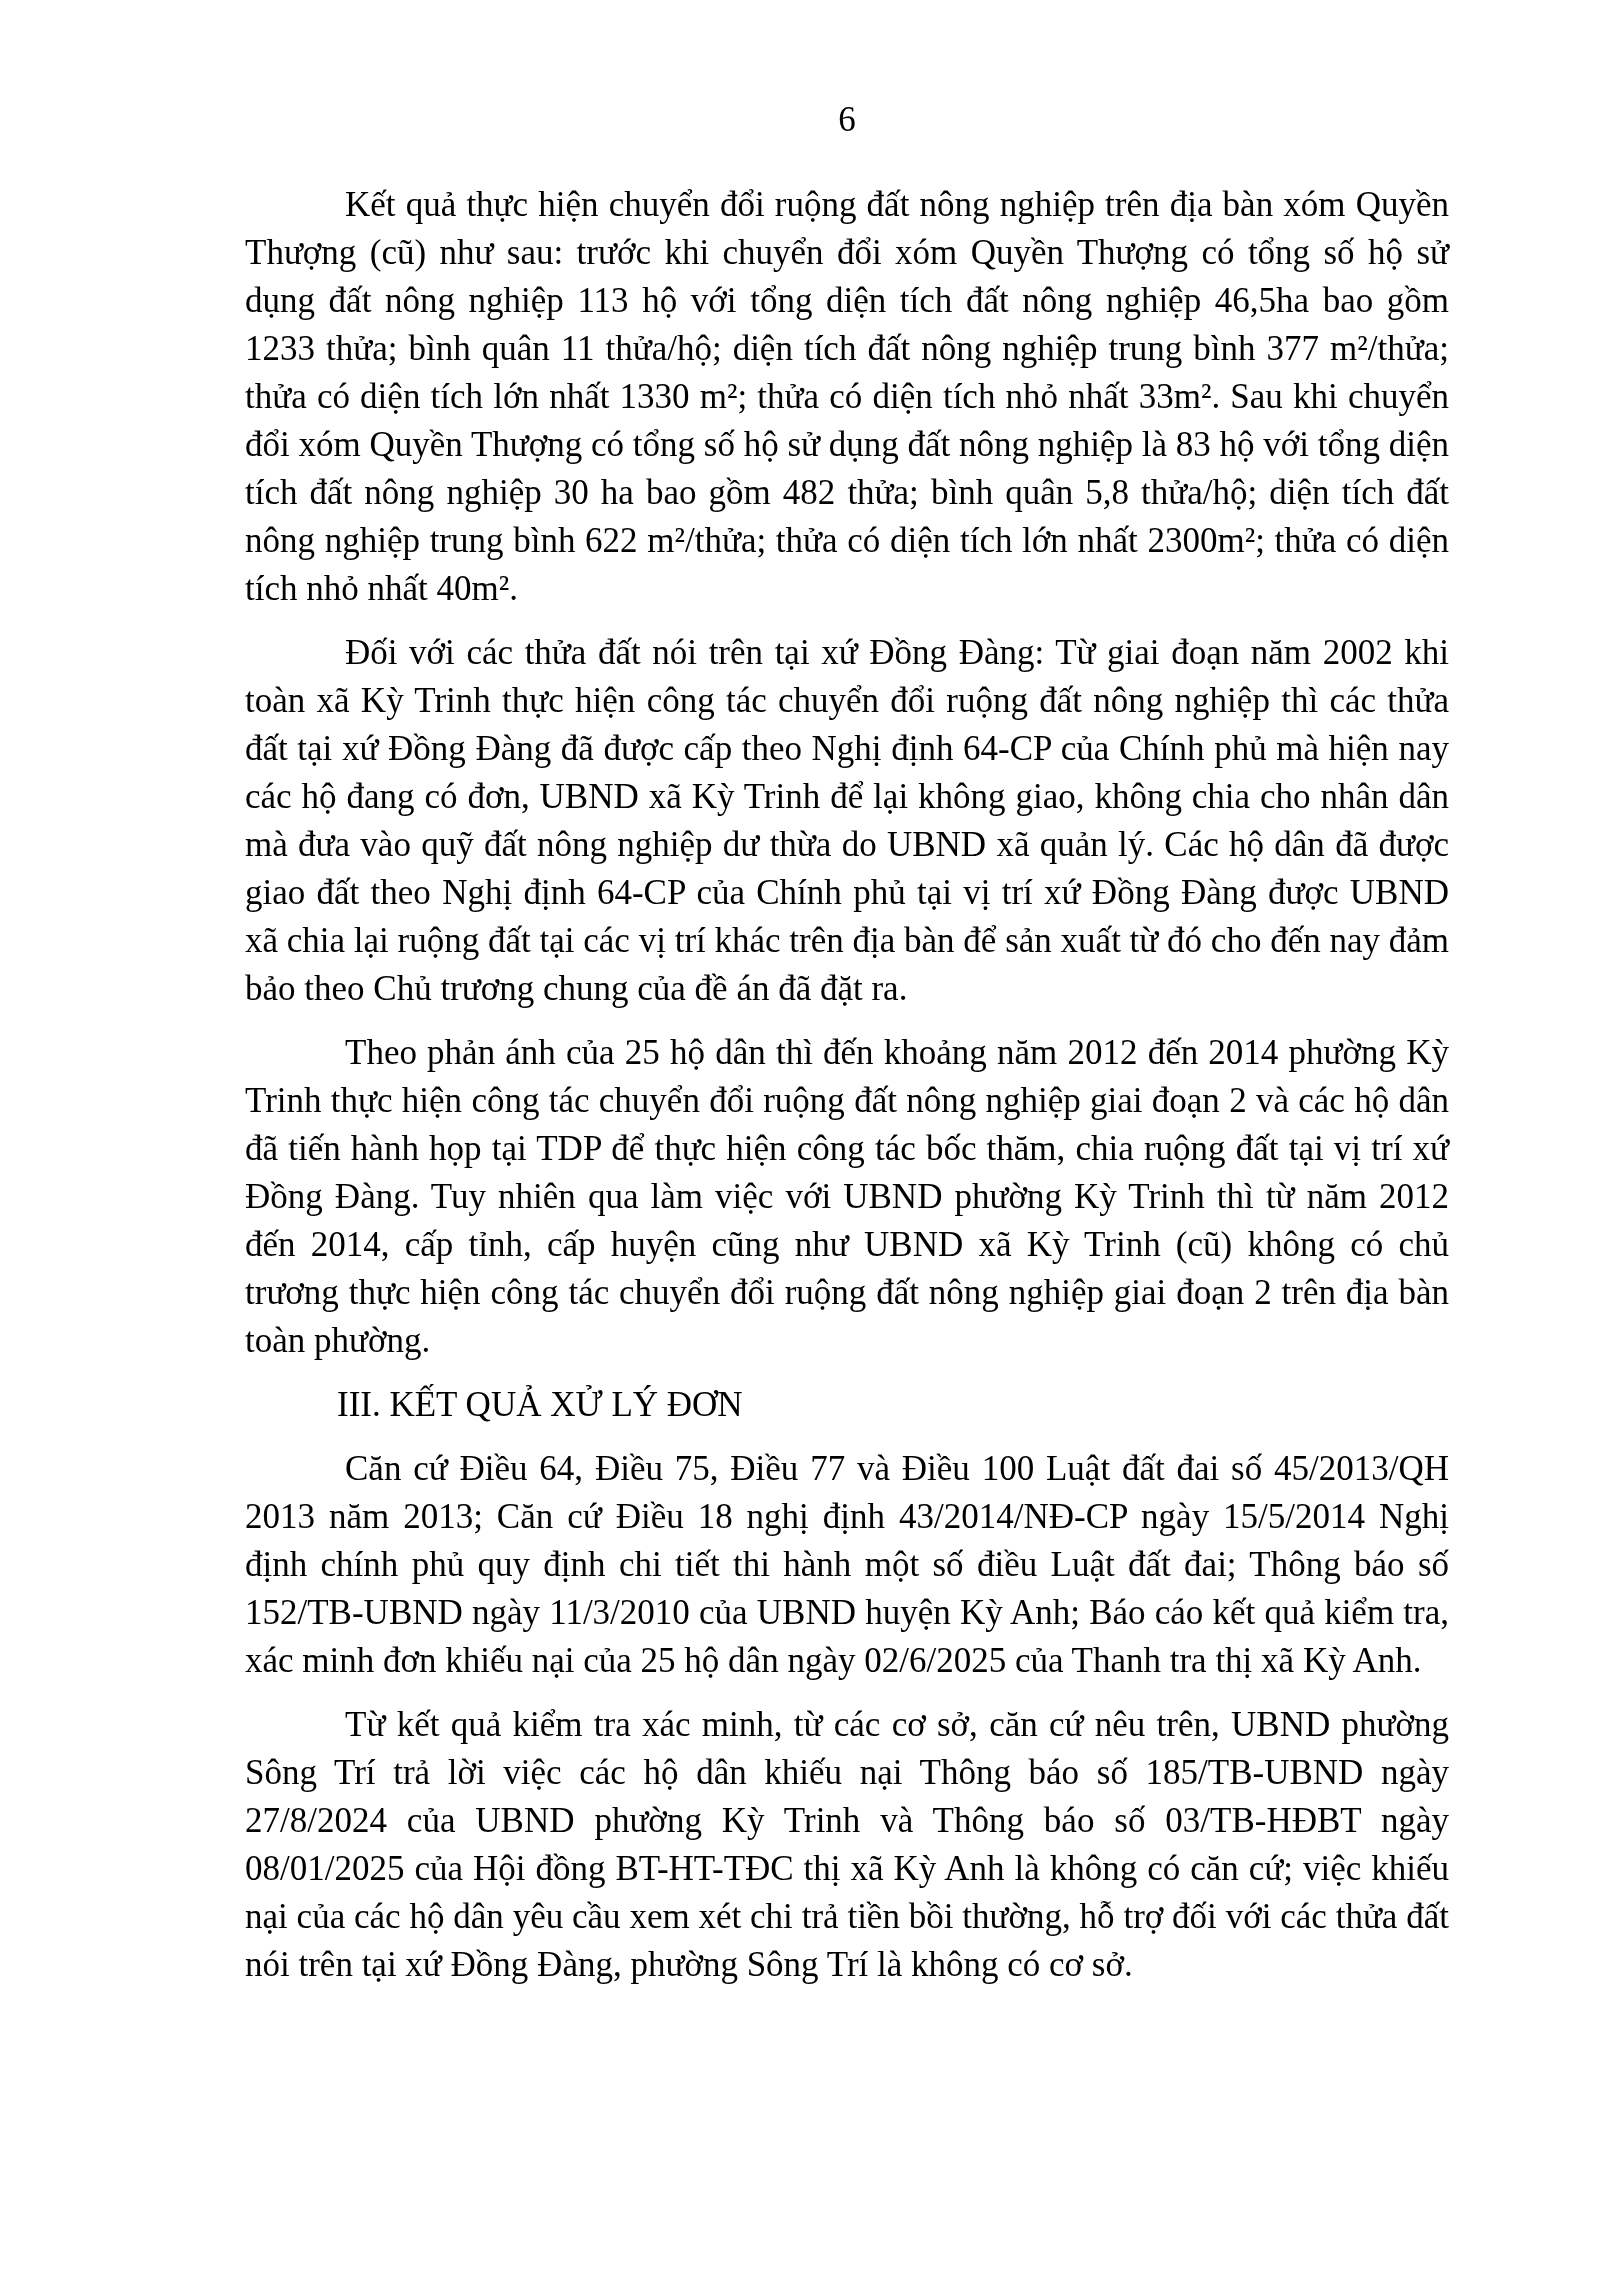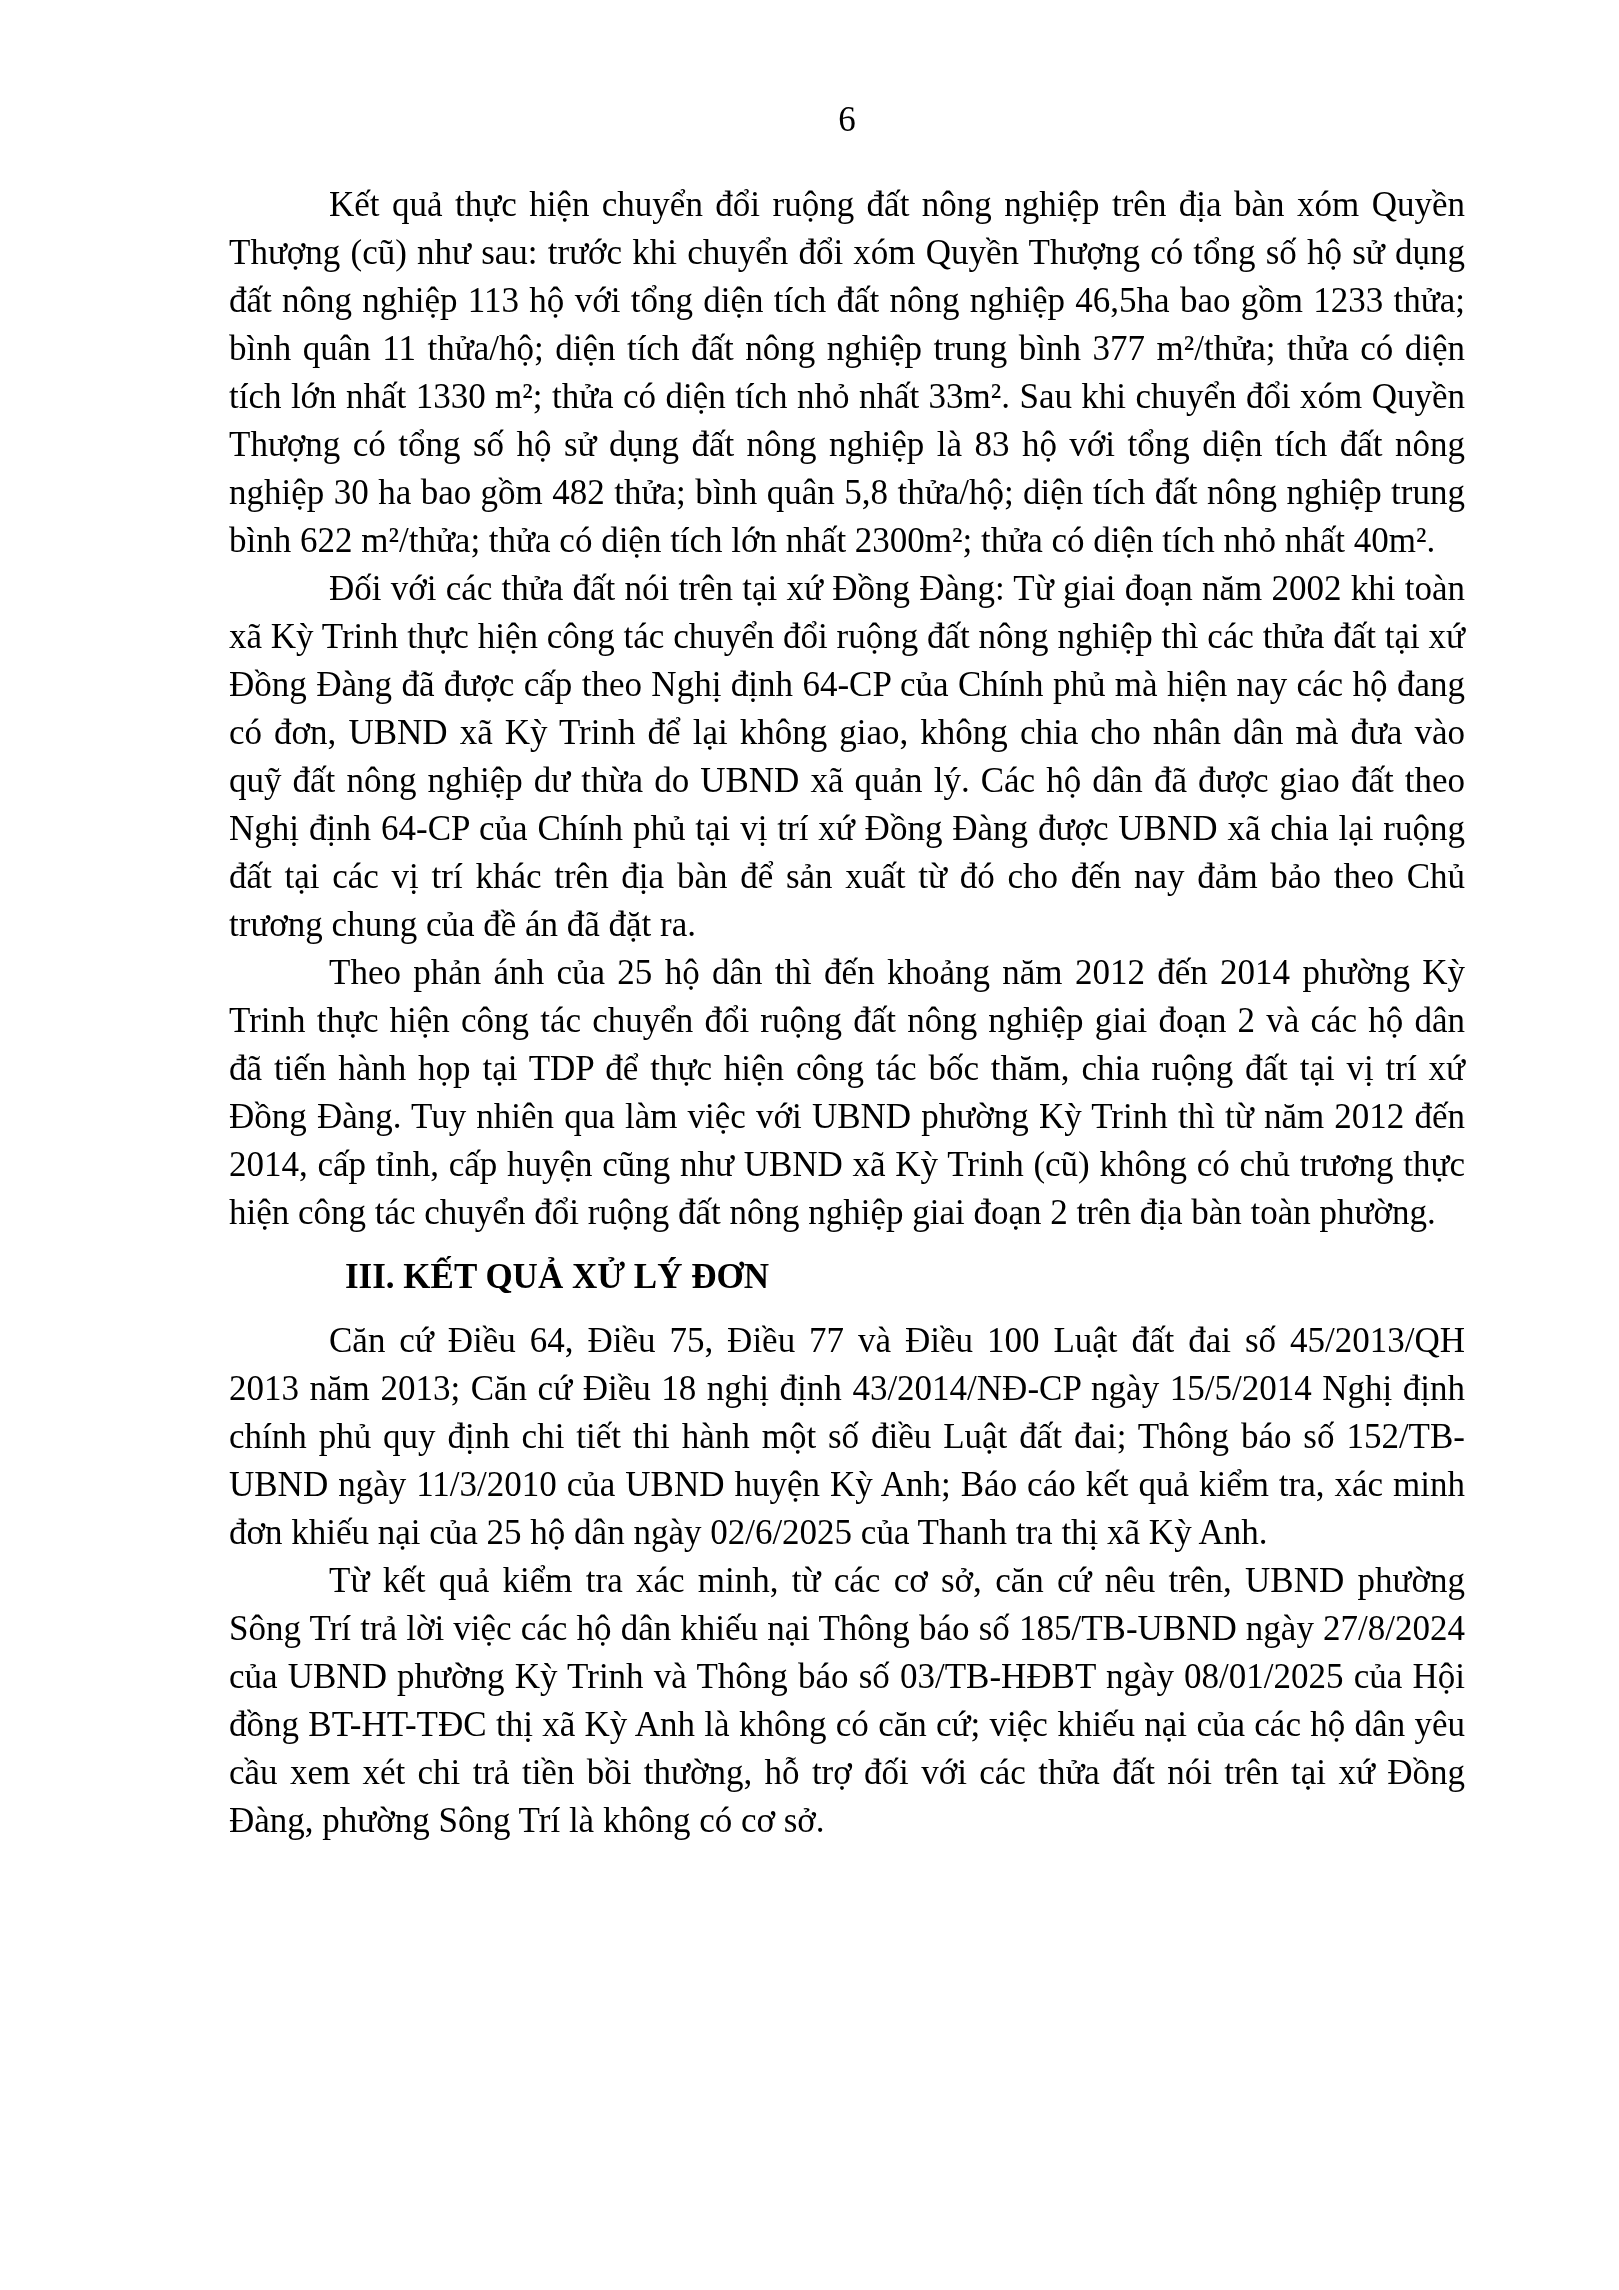--- a/index.html
+++ b/index.html
@@ -22,29 +22,29 @@
     top: 96px;
     width: 1236px;
     font-size: 35px;
     line-height: 48px;
   }
   .page-number {
     text-align: center;
     margin: 0 0 37px 0;
   }
   .body-paragraph {
-    margin: 0;
+    margin: 16px;
     text-indent: 100px;
     text-align: justify;
   }
   .section-heading {
-    margin: 16px;
+    margin: 8px;
     font-size: 35px;
     line-height: 48px;
-    font-weight: bold;
+    font-weight: normal;
     text-indent: 100px;
     text-align: left;
   }
 </style>
 </head>
 <body>
 
 <div class="page">
   <div class="content">
 

